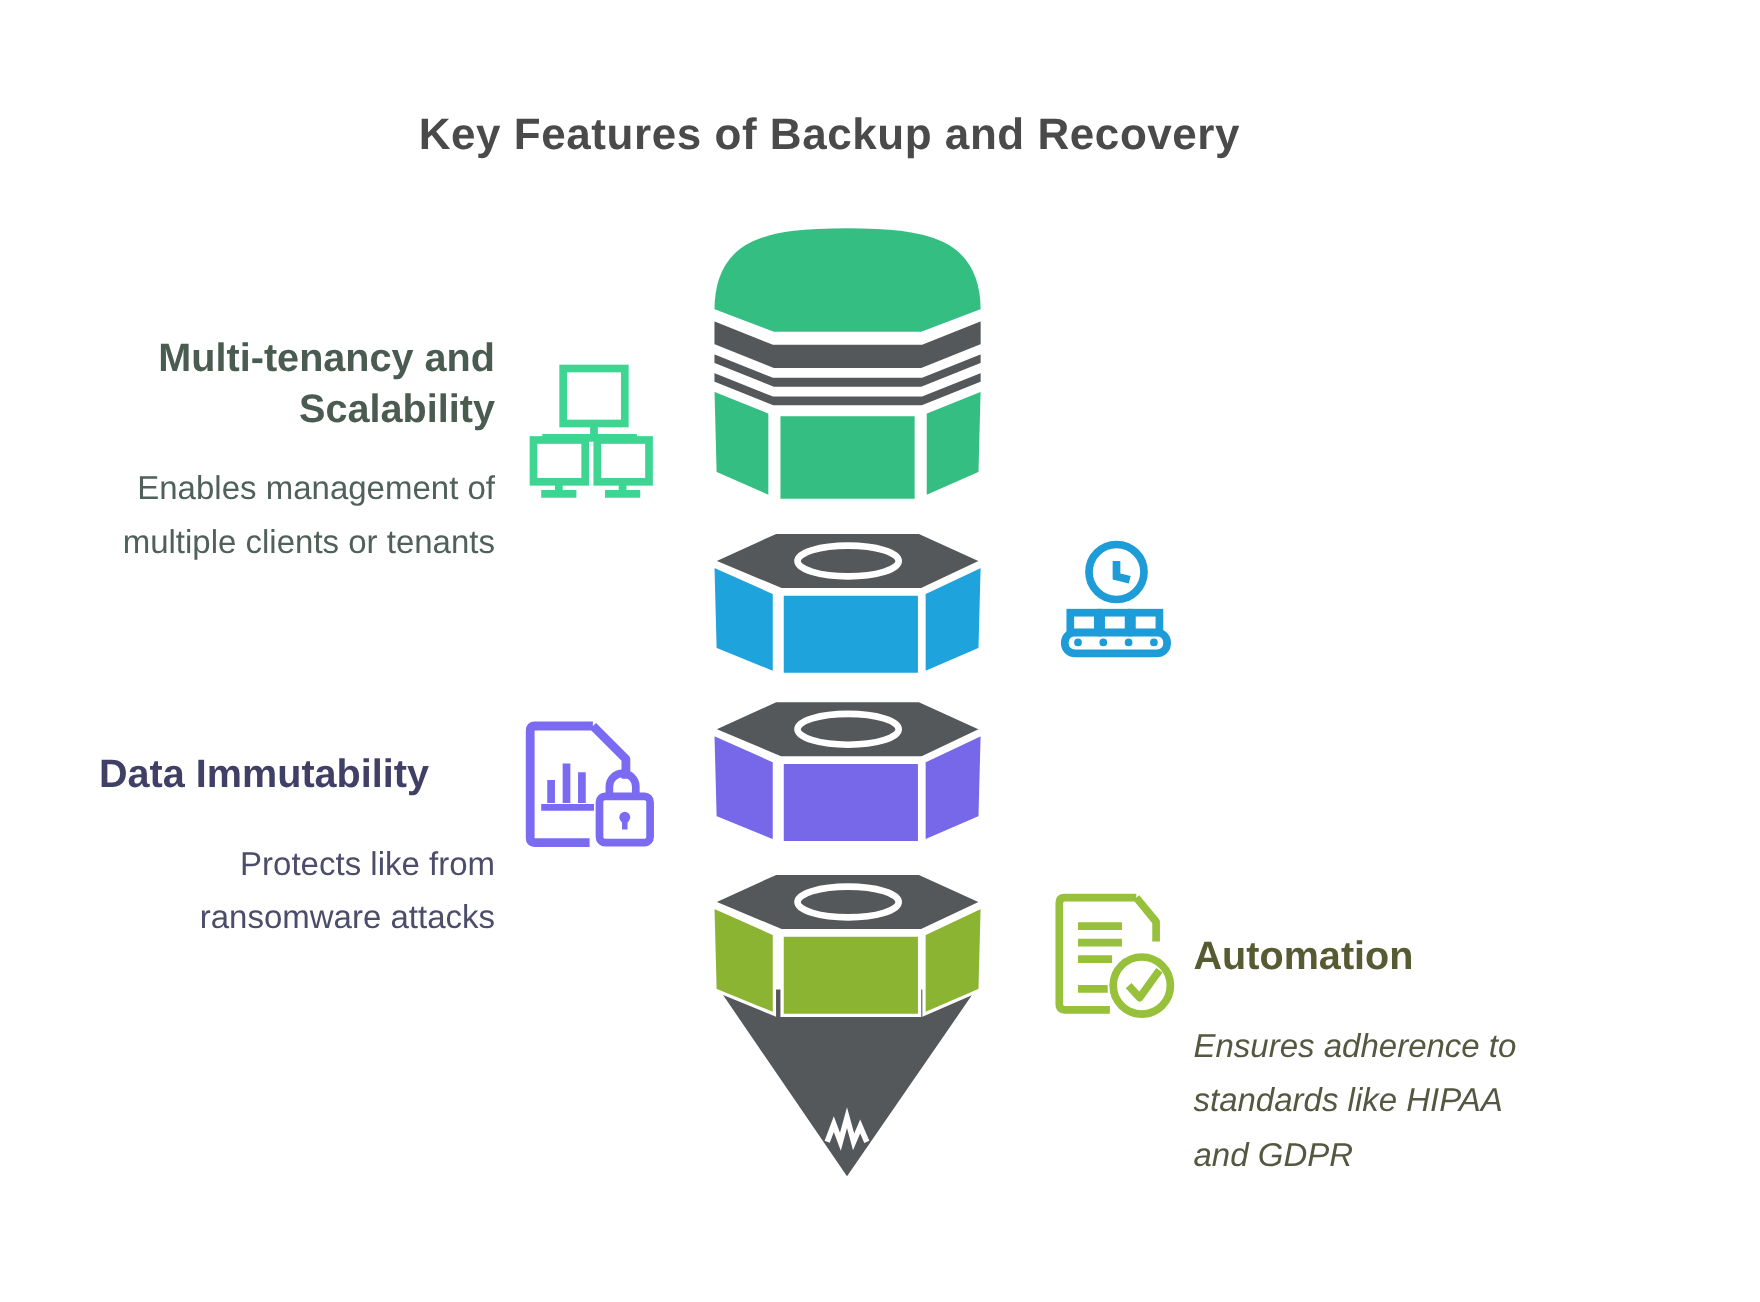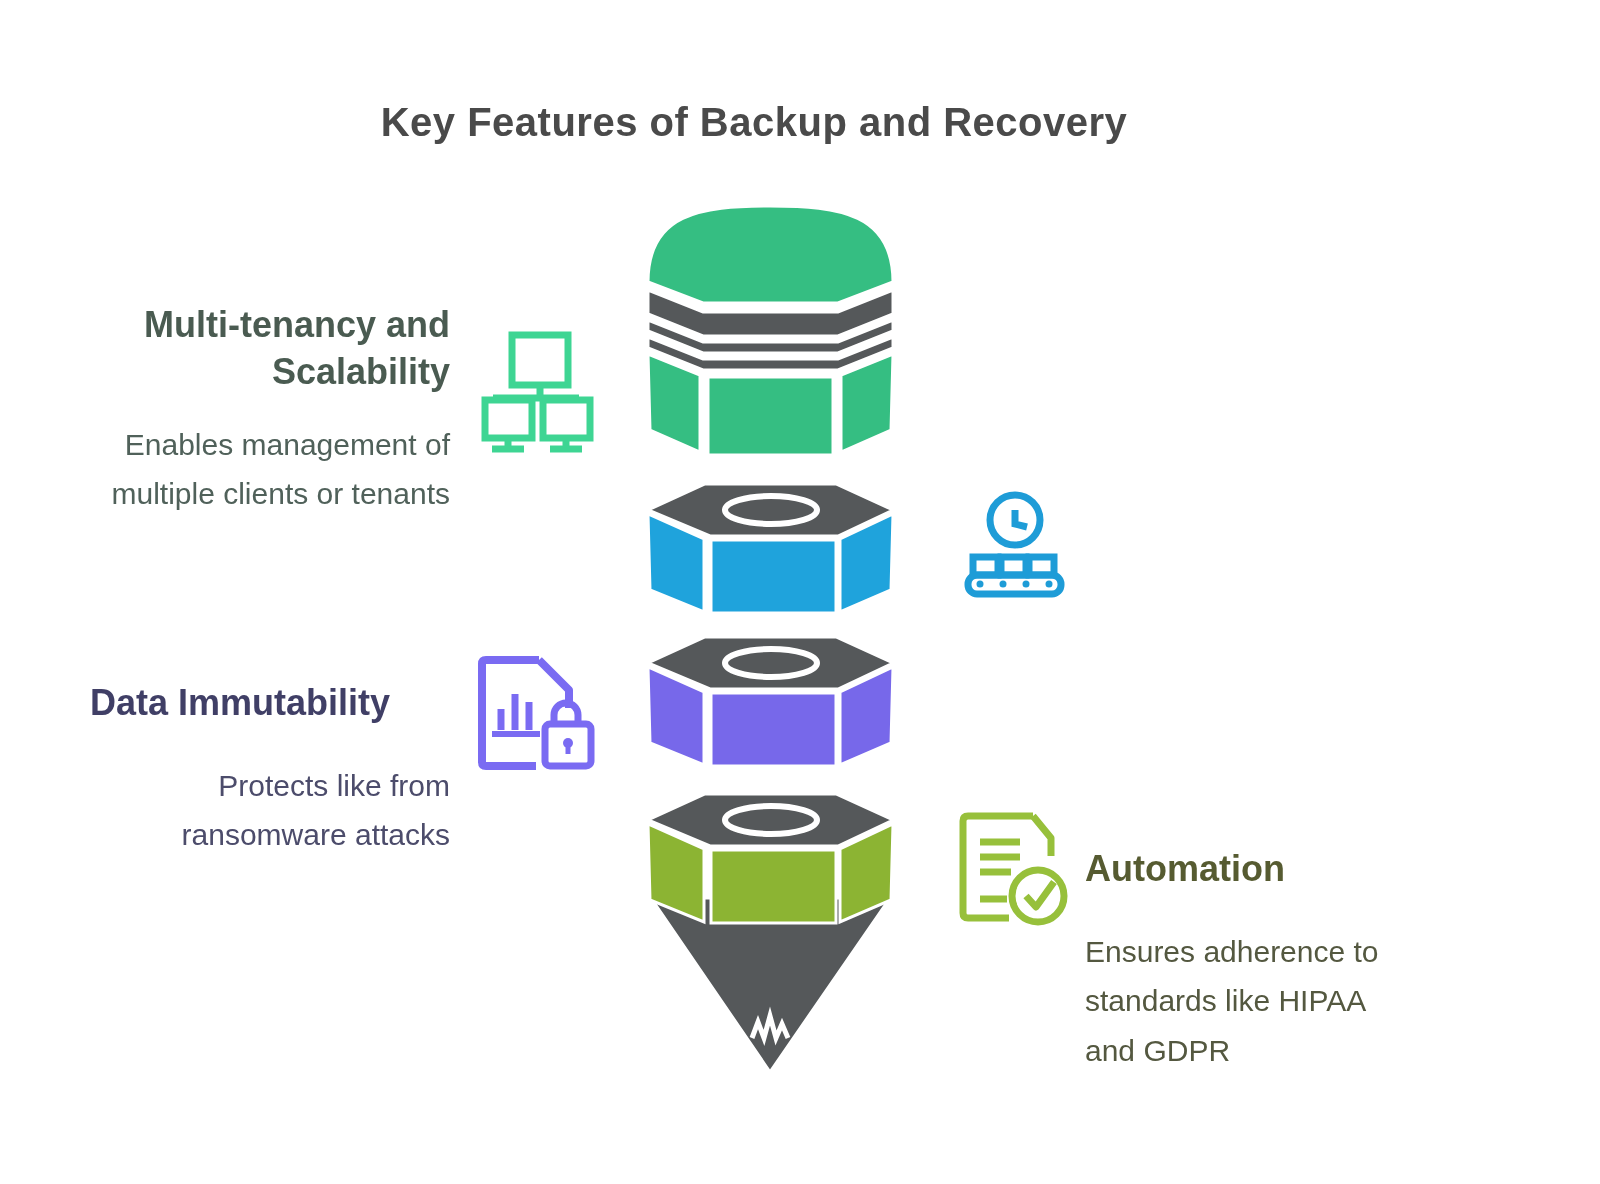--- a/index.html
+++ b/index.html
@@ -19,21 +19,21 @@
   .sec-left{text-align:right;}
   .sec-right{text-align:left;}
   #sec-multi{right:1150px;top:302px;width:380px;}
   #sec-multi .body{width:360px;margin:24px 0 0 auto;}
   #sec-auto{left:1085px;top:522px;width:420px;}
   #sec-auto .body{width:380px;margin-top:32px;}
   #sec-immu{right:1150px;top:680px;width:420px;}
   #sec-immu .heading{white-space:nowrap;}
   #sec-immu .body{width:300px;margin:34px 0 0 auto;}
   #sec-comp{left:1085px;top:846px;width:420px;}
-  #sec-comp .body{width:330px;margin-top:34px;}
+  #sec-comp .body{width:330px;margin-top:34px;font-style:italic;}
   .icon svg{display:block;}
 </style>
 </head>
 <body>
 
 <div class="abs title" style="color: rgb(74, 74, 74);">Key Features of Backup and Recovery</div>
 
 <svg class="abs" style="left:560px;top:190px;" width="420" height="900" viewBox="560 190 420 900">
   <defs>
     <g id="nut-shape">

